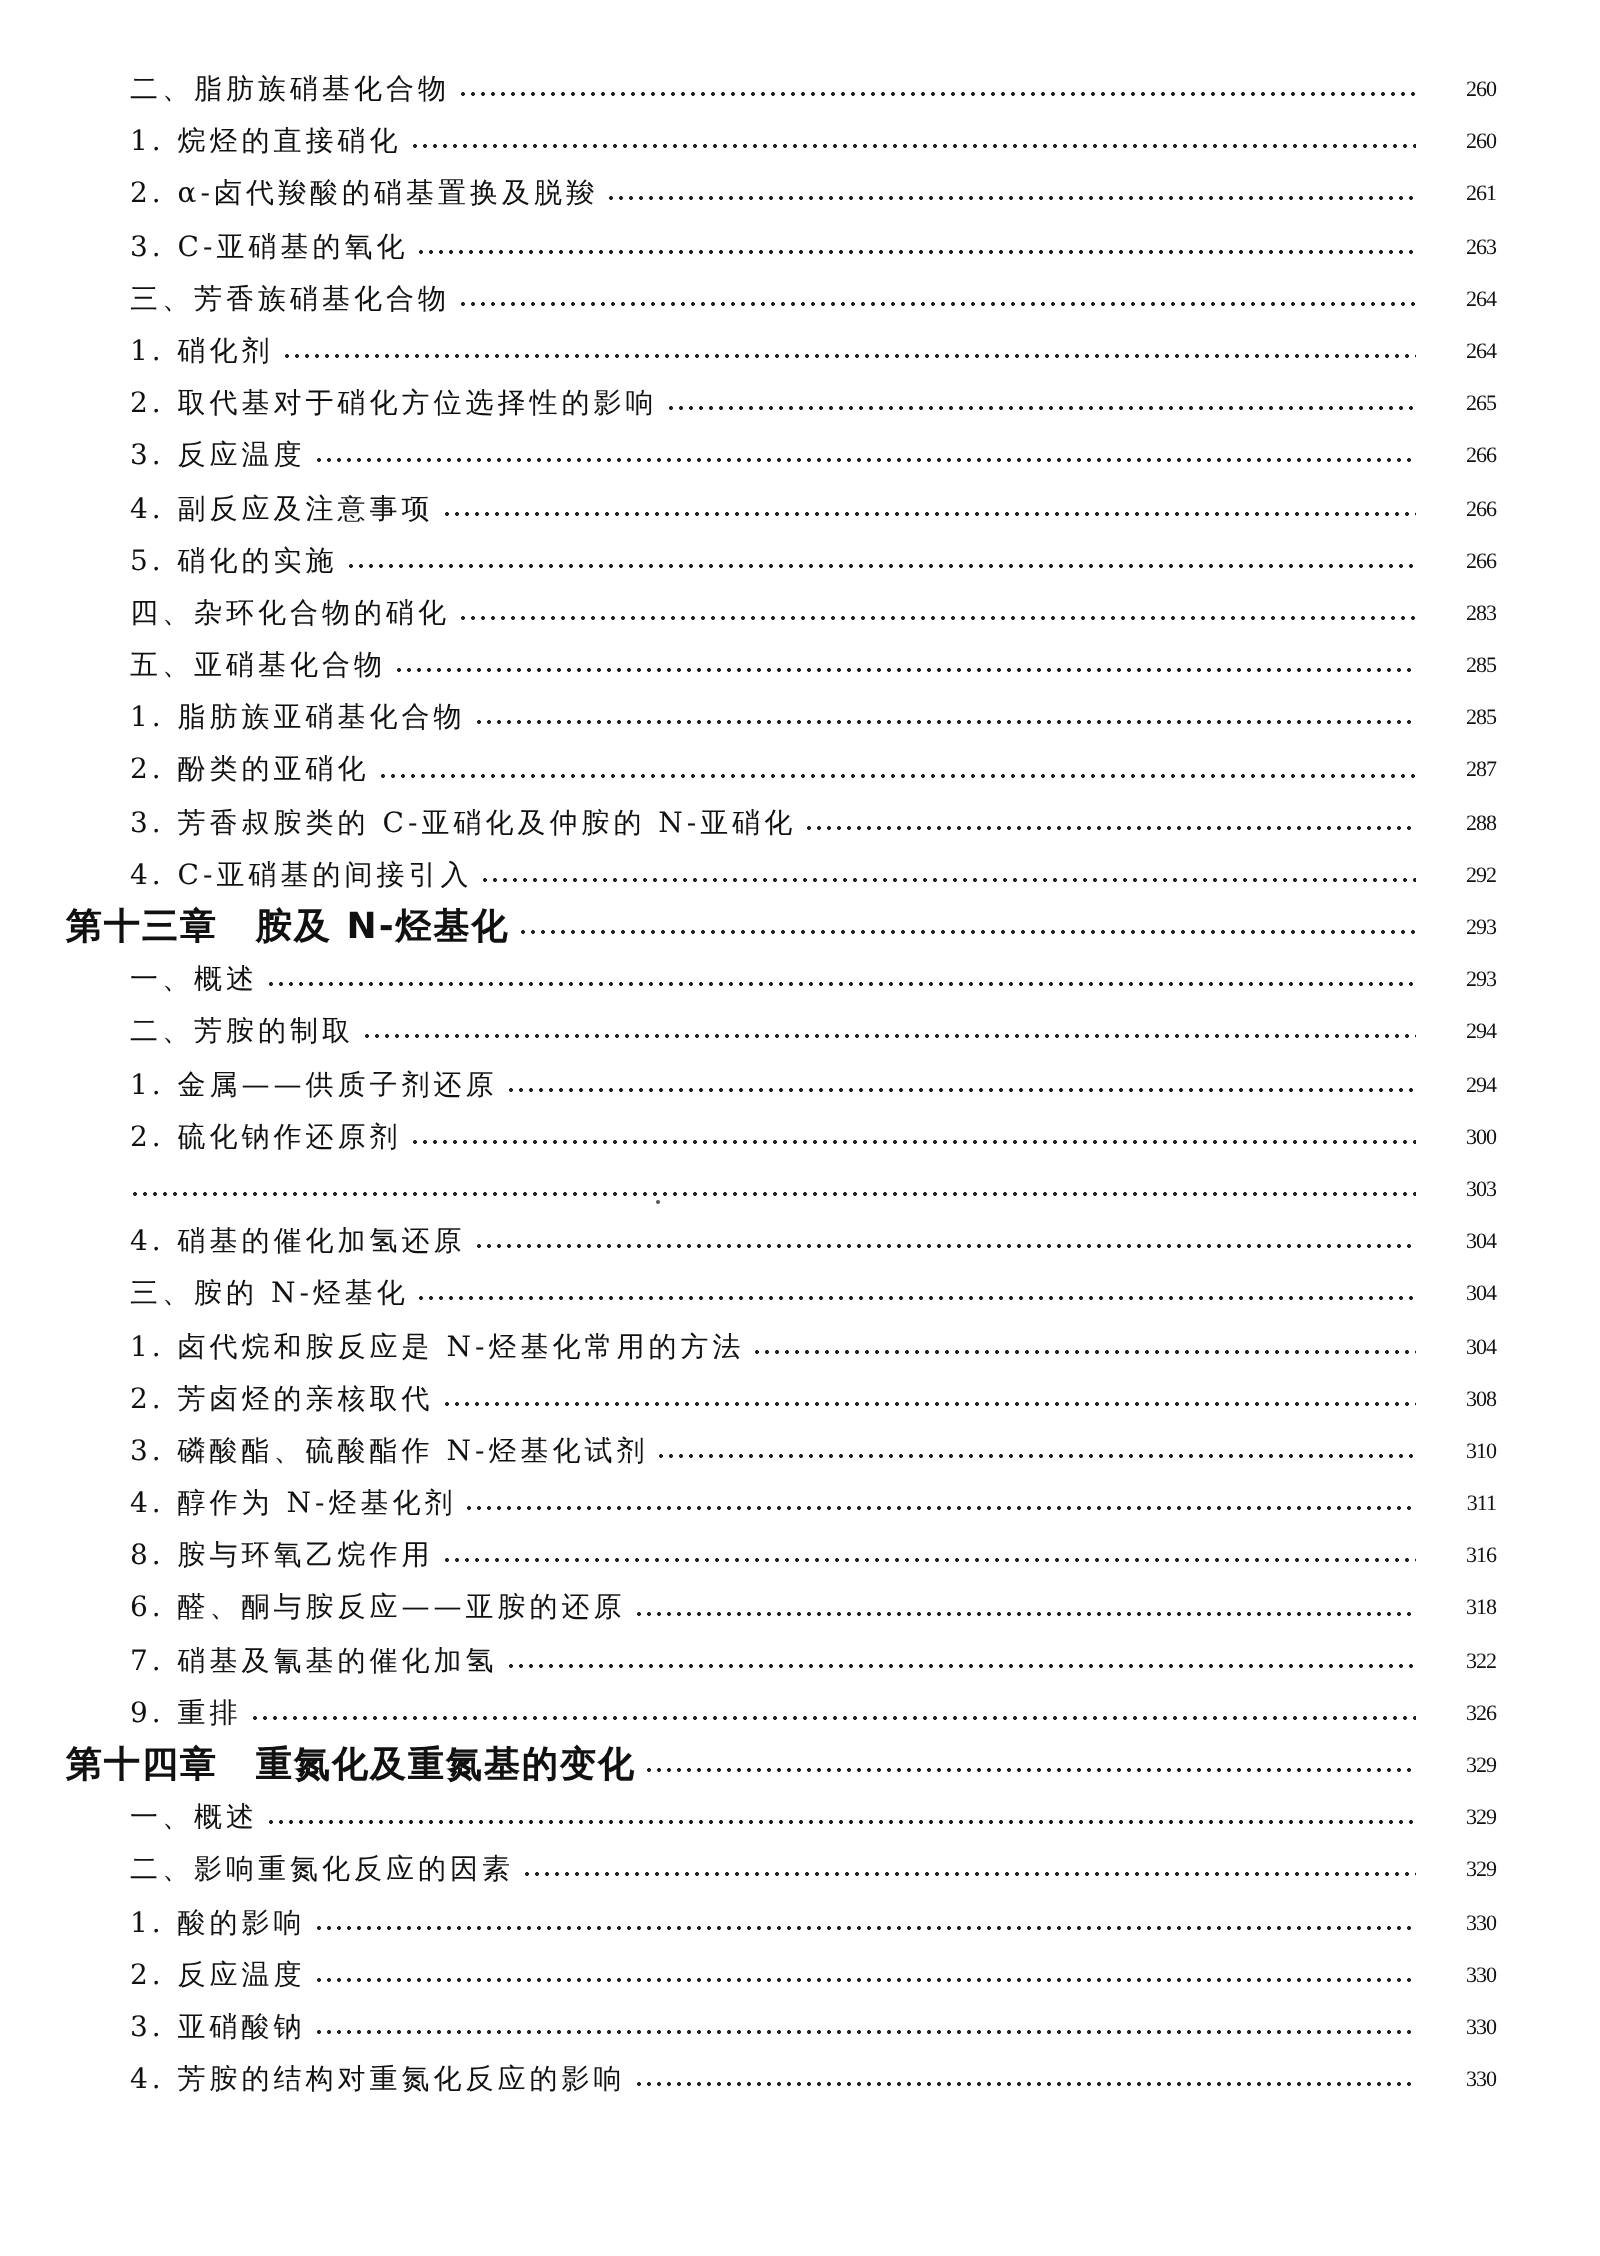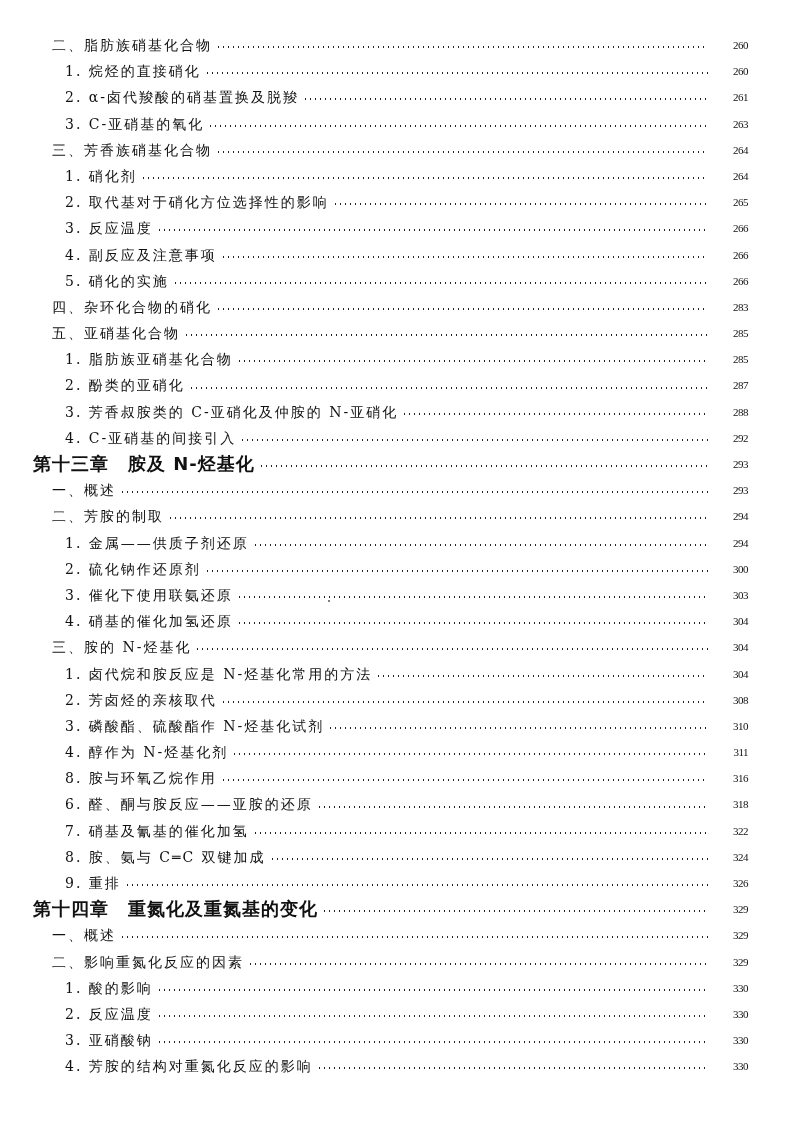--- a/index.html
+++ b/index.html
@@ -49,21 +49,21 @@
       width: 32px;
       text-align: right;
       font-family: "Liberation Serif", "DejaVu Serif", serif;
       font-size: 11px;
       letter-spacing: -0.5px;
       margin-left: 8px;
       margin-right: 52px;
     }
     .lvl-chapter { padding-left: 33px; }
     .lvl-chapter .title { font-weight: bold; letter-spacing: 1px; font-family: "DejaVu Sans", "Liberation Sans", sans-serif; font-size: 18px; }
-    .lvl-section { padding-left: 40px; margin-left: 12px; }
+    .lvl-section { padding-left: 65px; }
     .lvl-item { padding-left: 65px; }
     .stray-dot {
       position: absolute;
       width: 2px; height: 2px;
       background: #555;
       border-radius: 1px;
     }
   </style>
 </head>
 <body>
@@ -168,21 +168,20 @@
       <span class="title">1. 金属——供质子剂还原</span>
       <span class="leader"></span>
       <span class="page">294</span>
     </div>
   <div class="row lvl-item">
       <span class="title">2. 硫化钠作还原剂</span>
       <span class="leader"></span>
       <span class="page">300</span>
     </div>
   <div class="row lvl-item">
-      <span class="title">3. 催化下使用联氨还原</span>
       <span class="leader"></span>
       <span class="page">303</span>
     </div>
   <div class="row lvl-item">
       <span class="title">4. 硝基的催化加氢还原</span>
       <span class="leader"></span>
       <span class="page">304</span>
     </div>
   <div class="row lvl-section">
       <span class="title">三、胺的 N-烃基化</span>
@@ -216,25 +215,20 @@
     </div>
   <div class="row lvl-item">
       <span class="title">6. 醛、酮与胺反应——亚胺的还原</span>
       <span class="leader"></span>
       <span class="page">318</span>
     </div>
   <div class="row lvl-item">
       <span class="title">7. 硝基及氰基的催化加氢</span>
       <span class="leader"></span>
       <span class="page">322</span>
-    </div>
-  <div class="row lvl-item">
-      <span class="title">8. 胺、氨与 C═C 双键加成</span>
-      <span class="leader"></span>
-      <span class="page">324</span>
     </div>
   <div class="row lvl-item">
       <span class="title">9. 重排</span>
       <span class="leader"></span>
       <span class="page">326</span>
     </div>
   <div class="row lvl-chapter">
       <span class="title">第十四章　重氮化及重氮基的变化</span>
       <span class="leader"></span>
       <span class="page">329</span>

